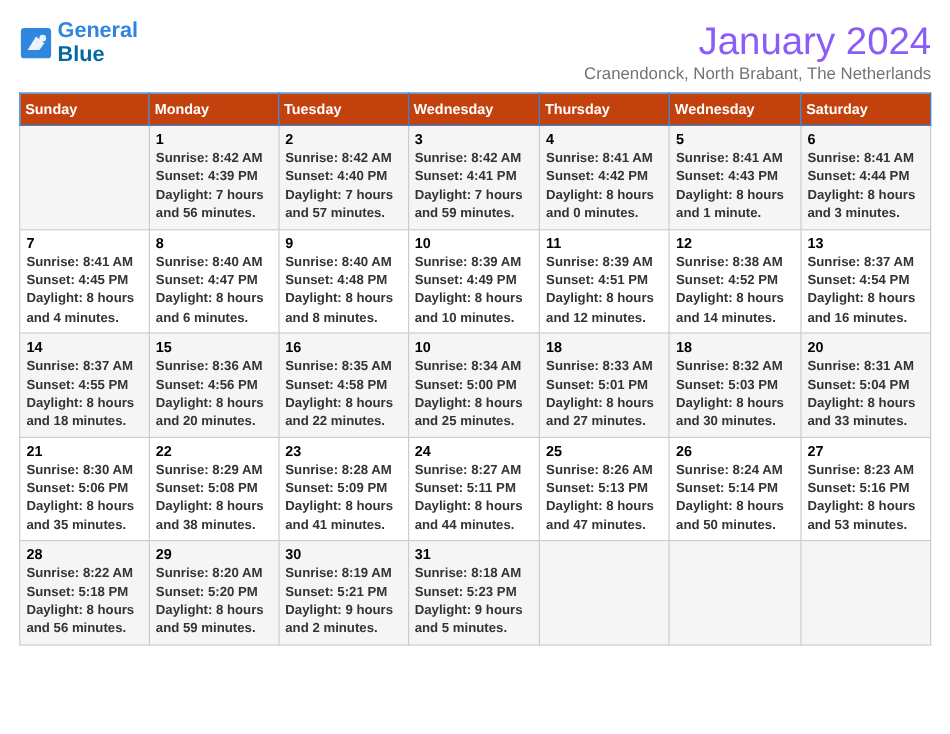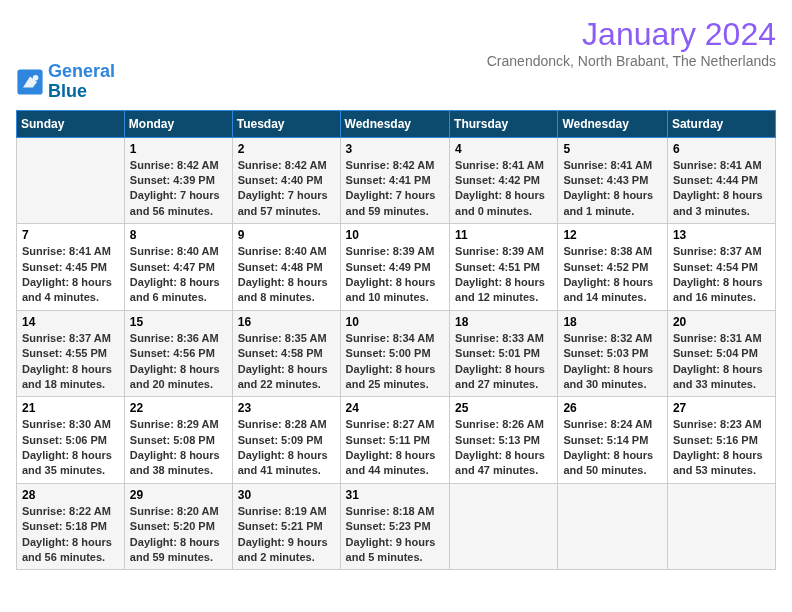--- a/index.html
+++ b/index.html
@@ -13,21 +13,20 @@
     .header-area {
       display: flex;
       justify-content: space-between;
       align-items: flex-start;
       margin-bottom: 8px;
     }
     .logo {
       display: flex;
       align-items: center;
       gap: 4px;
-      margin-top: 46px;
     }
     .logo-text {
       font-size: 18px;
       font-weight: bold;
       color: #1a1a2e;
       line-height: 1.1;
     }
     .logo-text span {
       color: #2e86de;
     }
@@ -46,21 +45,21 @@
     .location-title {
       font-size: 14px;
       color: #737373;
     }
     table {
       width: 100%;
       border-collapse: collapse;
       font-size: 11px;
     }
     thead tr th {
-      background-color: #0c4a6e;
+      background-color: #c2410c;
       color: #fff;
       padding: 6px 4px;
       text-align: left;
       font-size: 12px;
       font-weight: bold;
       border: 1px solid #2e86de;
     }
     tbody tr td {
       border: 1px solid #ccc;
       padding: 4px 5px;

